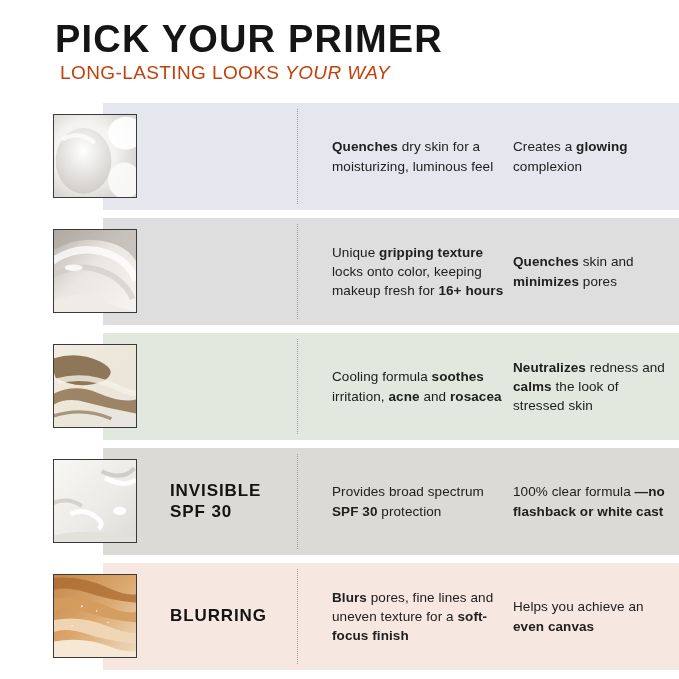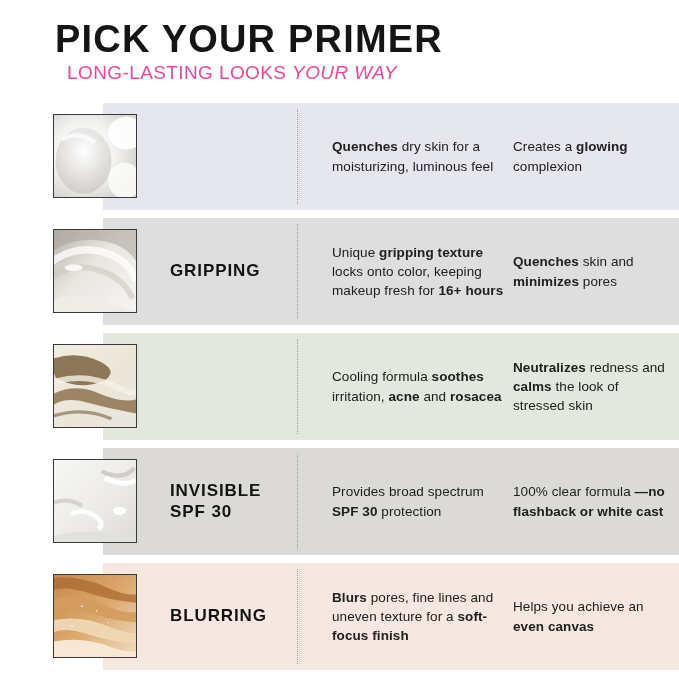--- a/index.html
+++ b/index.html
@@ -29,22 +29,22 @@
     line-height: 1.02;
     color: #151515;
     margin: 0;
     white-space: nowrap;
   }
   .subtitle {
     font-size: 19px;
     font-weight: 400;
     letter-spacing: 0.4px;
     line-height: 1.1;
-    color: #ec4899;
-    margin: 4px 0 0 12px;
+    color: #c2410c;
+    margin: 4px 0 0 5px;
     white-space: nowrap;
   }
   .subtitle .ital {
     font-style: italic;
     font-weight: 500;
   }
 
   
   .table {
     position: absolute;
@@ -183,23 +183,20 @@
             </linearGradient>
           </defs>
        <rect width="100" height="100" fill="url(#g1)"></rect>
        <path d="M-5 28 Q30 4 70 16 Q96 24 105 48 L105 0 L-5 0 Z" fill="#a9a29b" opacity="0.55"></path>
        <path d="M-5 40 Q28 16 64 28 Q92 38 100 62" stroke="#ffffff" stroke-width="9" fill="none" opacity="0.75"></path>
        <path d="M-5 58 Q26 38 58 50 Q86 60 96 84" stroke="#cfc8c1" stroke-width="7" fill="none" opacity="0.6"></path>
        <ellipse cx="24" cy="46" rx="11" ry="4" fill="#ffffff" opacity="0.85"></ellipse>
        <path d="M0 86 Q40 70 72 92 L100 100 L0 100 Z" fill="#efece8"></path>
         </svg>
       </div>
-     <div class="label">
-       <div class="label-text">GRIPPING</div>
-     </div>
      <div class="divider"></div>
      <div class="benefit benefit-a">
        <p><span>Unique </span><b>gripping texture</b><span> locks onto color, keeping makeup fresh for </span><b>16+ hours</b></p>
      </div>
      <div class="benefit benefit-b">
        <p><b>Quenches</b><span> skin and </span><b>minimizes</b><span> pores</span></p>
      </div>
     </div>
     <div class="row">
       <div class="band" style="background:#e2e8dd"></div>

